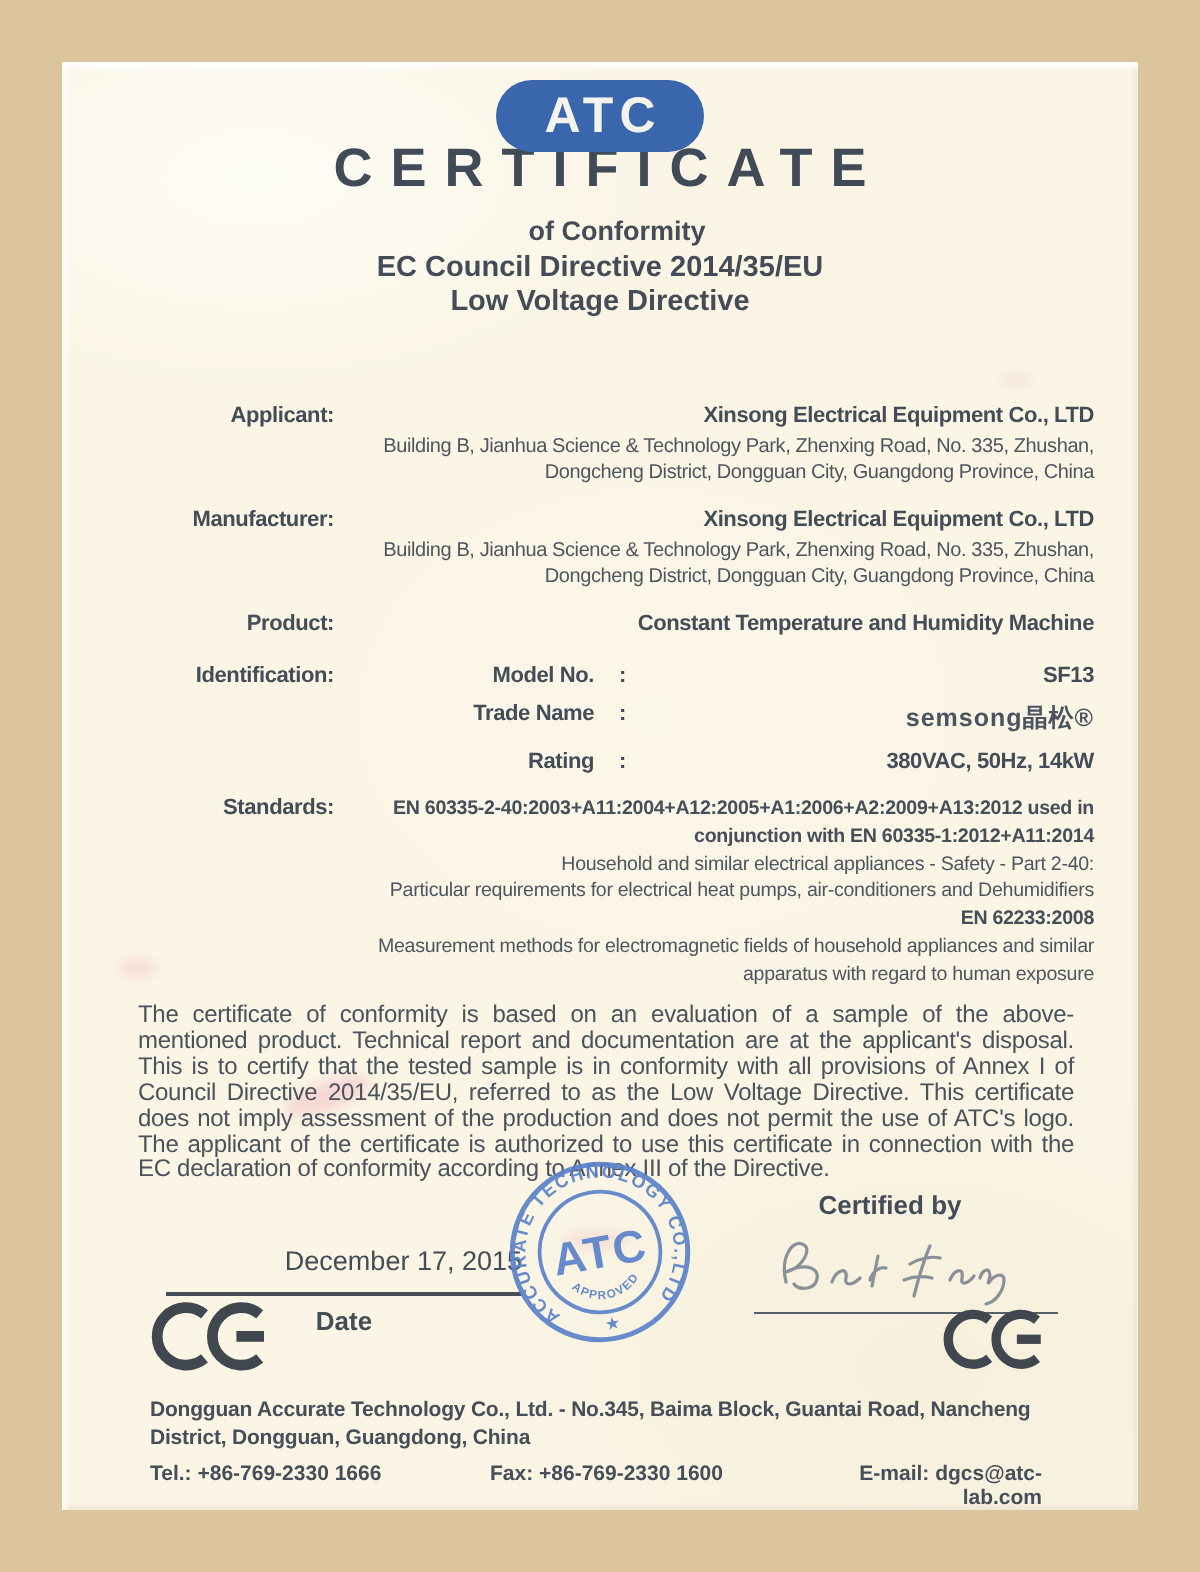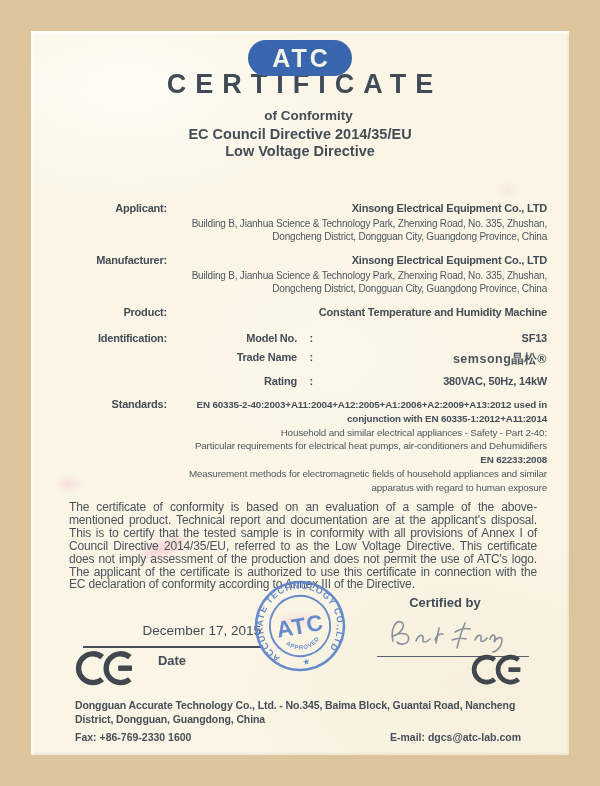--- a/index.html
+++ b/index.html
@@ -218,17 +218,18 @@
     <g fill="none" stroke="#41474e" stroke-width="9">
       <path d="M45.4 13.6 A 24 24 0 1 0 45.4 50.4"></path>
       <path d="M91.4 13.6 A 24 24 0 1 0 91.4 50.4"></path>
       <path d="M72 32 H 95"></path>
     </g>
   </svg>
 
 
   <div class="footer-addr">Dongguan Accurate Technology Co., Ltd. - No.345, Baima Block, Guantai Road, Nancheng District, Dongguan, Guangdong, China</div>
   <div class="contact">
+    <span class="tel">Tel.: +86-769-2330 1666</span>
     <span class="fax">Fax: +86-769-2330 1600</span>
     <span class="email">E-mail: dgcs@atc-lab.com</span>
   </div>
 
 </div>
 
 </body></html>

